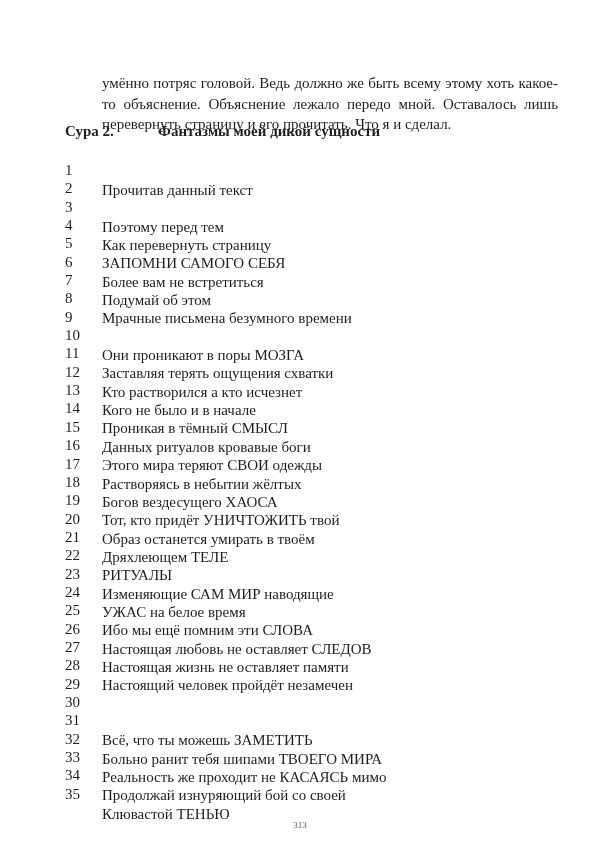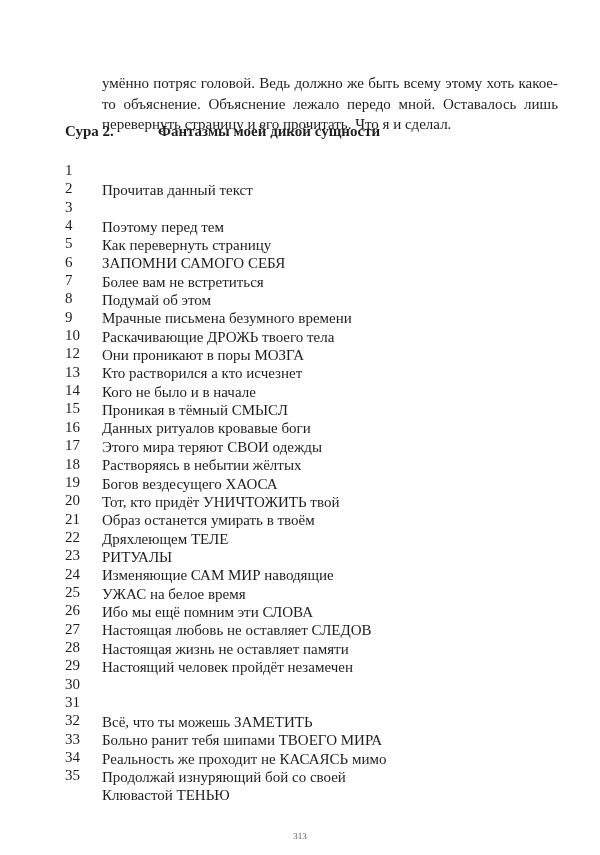--- a/index.html
+++ b/index.html
@@ -8,21 +8,21 @@
   .para { position:absolute; left:102px; top:47px; width:456px;
           font-size:15px; line-height:20.5px; text-align:justify;margin-top:26px; }
   .heading { position:absolute; top:123px; left:65px; font-size:15px; font-weight:bold; }
   .heading .num { position:absolute; left:0; white-space:nowrap; }
   .heading .title { position:absolute; left:93px; white-space:nowrap; }
   .list { position:absolute; left:65px; top:161px; width:500px; }
   .row { height:18.35px; line-height:18.35px; font-size:15px; white-space:nowrap; position:relative; }
   .row .n { position:absolute; left:0; }
   .row .t { position:absolute; left:37px;margin-top:20px; }
   .pagenum { position:absolute; top:820px; left:0; width:600px; text-align:center;
-             font-size:9px; color:#555;margin-top:11px; }
+             font-size:9px; color:#555; }
 </style>
 </head>
 <body>
 
 <div class="para">умённо потряс головой. Ведь должно же быть всему этому хоть какое-то объяснение. Объяснение лежало передо мной. Оставалось лишь перевернуть страницу и его прочитать. Что я и сделал.</div>
 
 <div class="heading">
   <span class="num">Сура 2.</span>
   <span class="title">Фантазмы моей дикой сущности</span>
 </div>
@@ -54,25 +54,28 @@
     <div class="row">
       <span class="n">7</span>
       <span class="t">Подумай об этом</span>
     </div>
     <div class="row">
       <span class="n">8</span>
       <span class="t">Мрачные письмена безумного времени</span>
     </div>
     <div class="row">
       <span class="n">9</span>
-      <span class="t">Раскачивающие ДРОЖЬ твоего тела</span>
     </div>
     <div class="row">
       <span class="n">10</span>
       <span class="t">Они проникают в поры МОЗГА</span>
+    </div>
+    <div class="row">
+      <span class="n">11</span>
+      <span class="t">Заставляя терять ощущения схватки</span>
     </div>
     <div class="row">
       <span class="n">12</span>
       <span class="t">Кто растворился а кто исчезнет</span>
     </div>
     <div class="row">
       <span class="n">13</span>
       <span class="t">Кого не было и в начале</span>
     </div>
     <div class="row">

